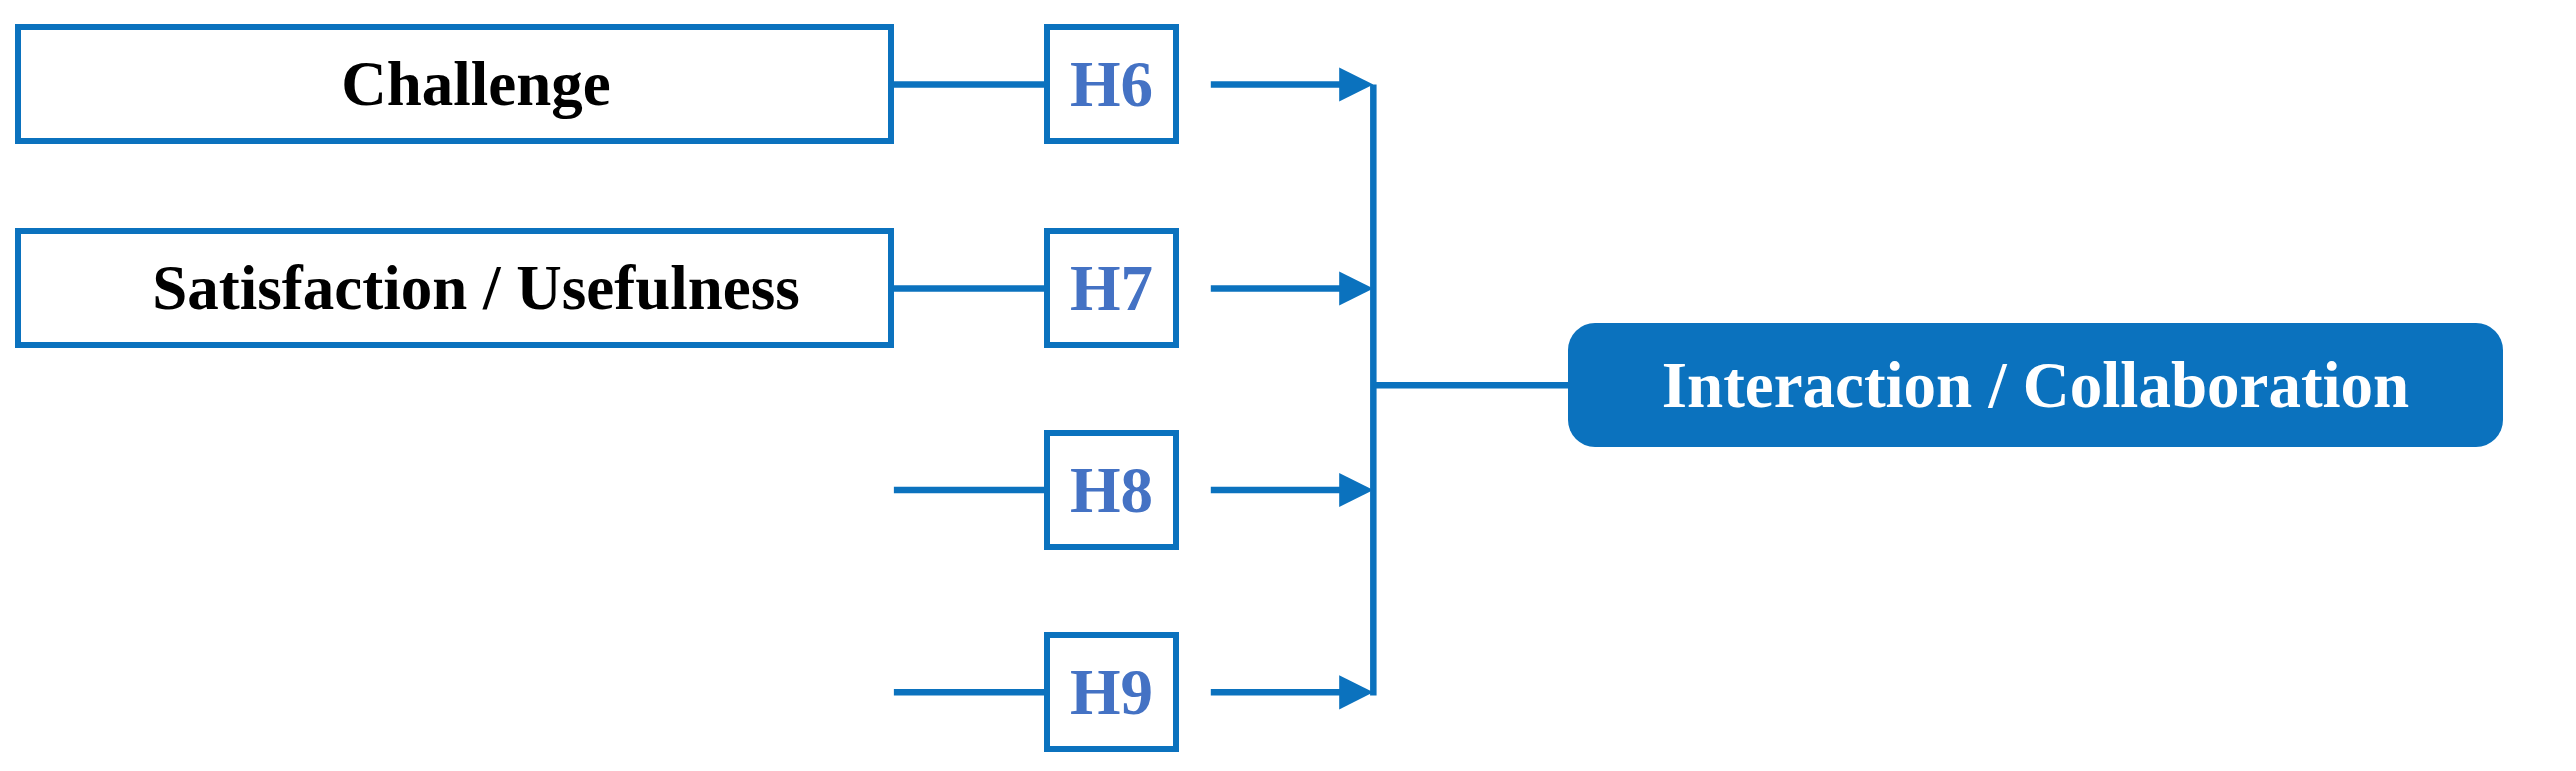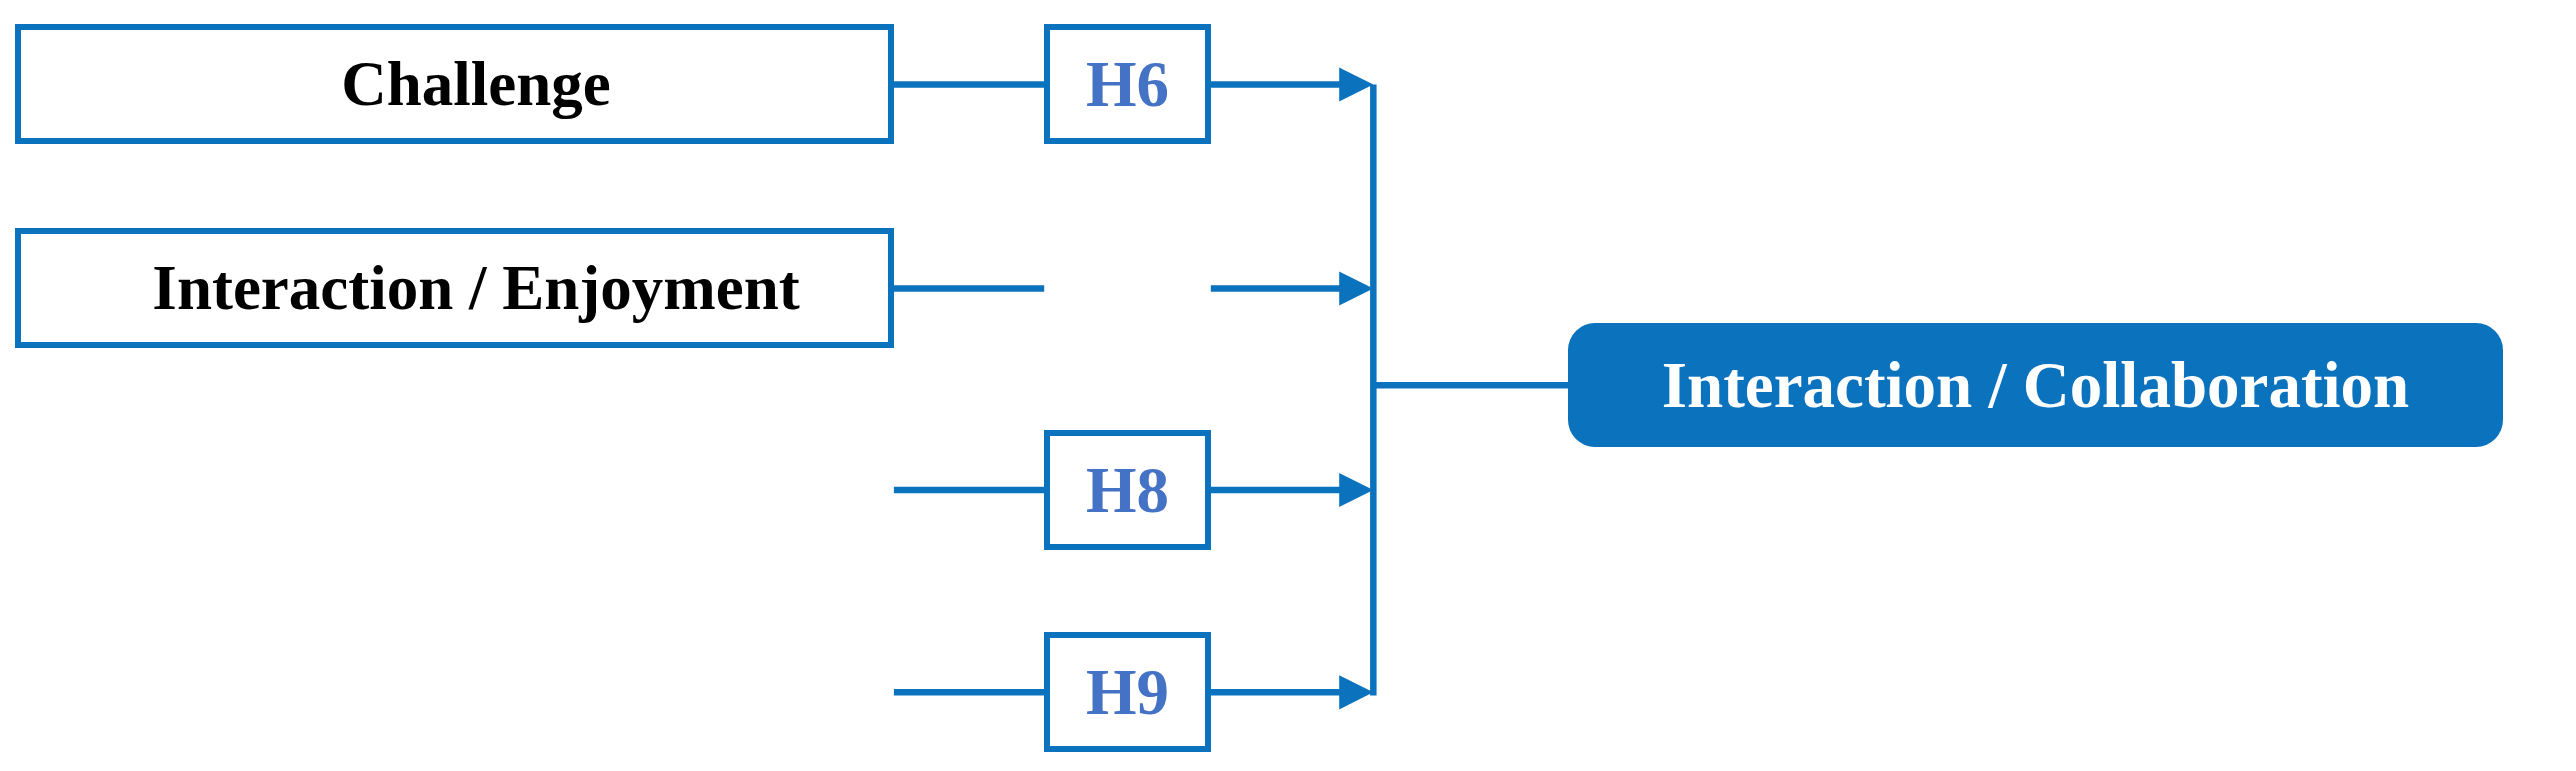--- a/index.html
+++ b/index.html
@@ -34,21 +34,21 @@
     text-align: center;
   }
   .predictor {
     left: 14.6px; width: 879px; height: 120px;
     background: var(--box-fill);
     border: 6.5px solid var(--box-border);
     color: var(--box-text);
     font-size: 63px; font-weight: bold; padding-left: 44px;
   }
   .hypothesis {
-    left: 1044px; width: 167px; height: 120px;
+    left: 1044px; width: 135px; height: 120px;
     background: var(--box-fill);
     border: 6.5px solid var(--box-border);
     color: var(--h-label);
     font-size: 65px; font-weight: bold;
   }
   .row1 { top: 24.4px; }
   .row2 { top: 228px; }
   .row3 { top: 430px; }
   .row4 { top: 632px; }
   .outcome {
@@ -94,25 +94,28 @@
     <g>
       <line x1="1690" y1="474" x2="1958" y2="474" stroke="#0b72be" stroke-width="8"></line>
       <polygon points="1998,474 1956,453 1956,495" fill="#0b72be"></polygon>
     </g>
   </svg>
 
   <div class="node predictor row1">
     <span>Challenge</span>
   </div>
   <div class="node predictor row2">
-    <span>Interaction / Enjoyment</span>
+    <span>Satisfaction / Usefulness</span>
   </div>
 
   <div class="node hypothesis row1">
     <span>H6</span>
+  </div>
+  <div class="node hypothesis row2">
+    <span>H7</span>
   </div>
   <div class="node hypothesis row3">
     <span>H8</span>
   </div>
   <div class="node hypothesis row4">
     <span>H9</span>
   </div>
 
   <div class="node outcome">
     <span>Interaction / Collaboration</span>

